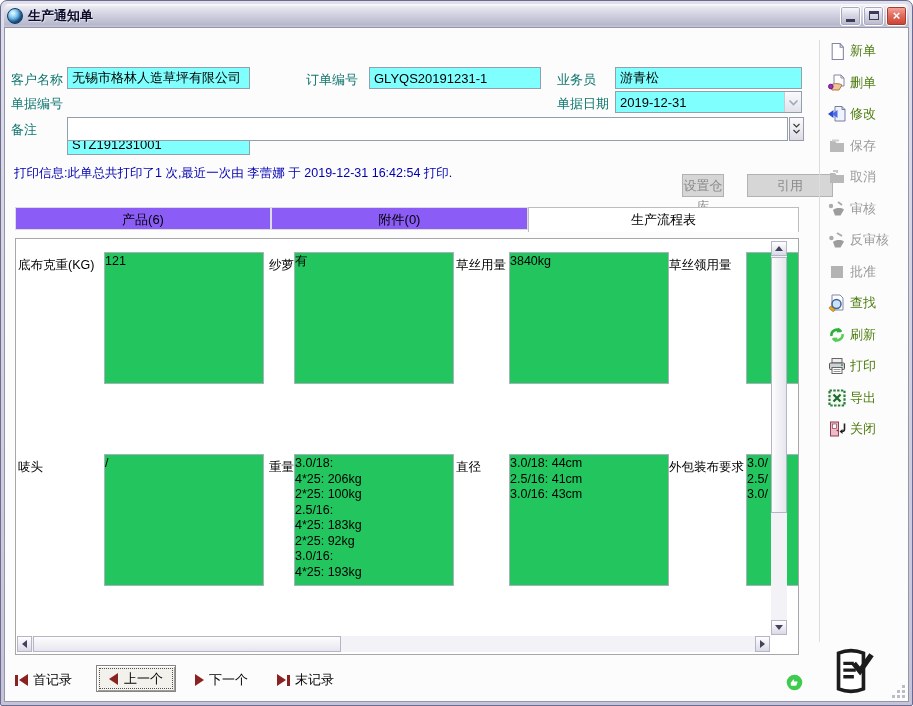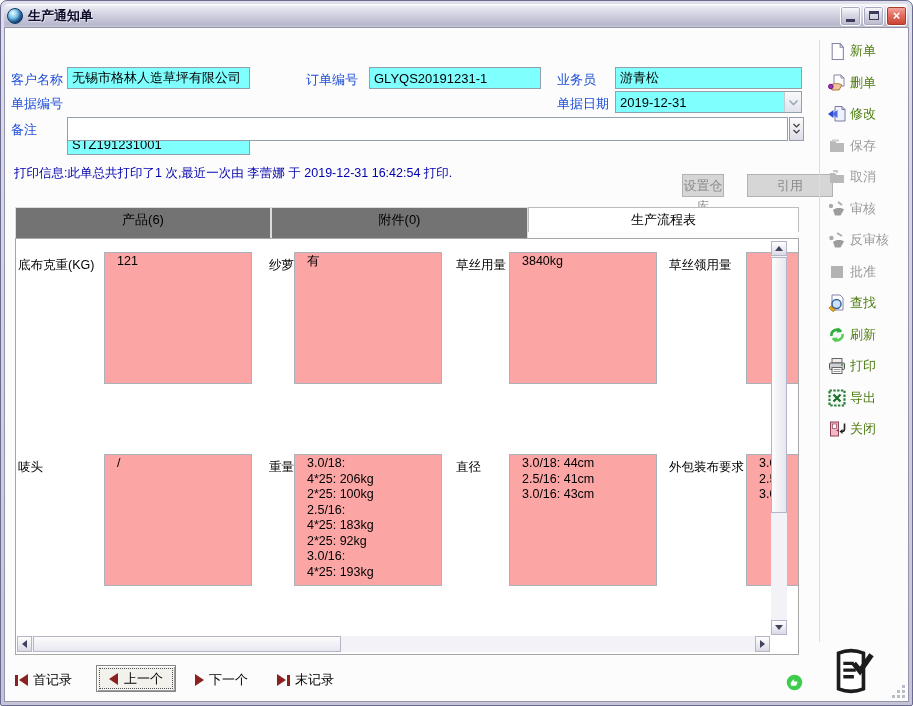--- a/index.html
+++ b/index.html
@@ -16,43 +16,43 @@
   .tb-btns { margin-left:auto; display:flex; margin-right:2px; }
   .tb-btn { width:21px; height:20px; margin-left:2px; border:1px solid #fff; border-radius:3px;
     display:flex; align-items:center; justify-content:center; cursor:pointer; }
   .tb-btn.minb,.tb-btn.maxb { background:linear-gradient(#fdfdff,#d4d4e2 50%,#b9b9cd); box-shadow:inset 0 0 0 1px #a8a8c0; }
   .tb-btn.minb span { display:block; width:9px; height:3px; background:#3a3a5a; margin-top:9px; }
   .tb-btn.maxb span { display:block; width:10px; height:9px; border:1px solid #3a3a5a; border-top-width:3px; }
   .tb-btn.closeb { background:linear-gradient(#f4a9a2,#e36d60 45%,#c8402f); box-shadow:inset 0 0 0 1px #a83a28;
     color:#fff; font-weight:bold; font-size:13px; }
   
   .client { position:relative; height:675px; background:#fcfcfc; border:1px solid #9494ad; overflow:hidden; }
-  .flabel { position:absolute; font-size:13px; color:#1d4ed8; white-space:nowrap; }
+  .flabel { position:absolute; font-size:13px; color:#0f766e; white-space:nowrap; }
   .cyan-input, .white-input { position:absolute; border:1px solid #92a0ac; font-size:13px; padding:2px 4px; color:#000;
     font-family:inherit; outline:none; }
   .cyan-input { background:#80ffff; }
   .white-input { background:#fff; }
   .combo { position:absolute; background:#80ffff; border:1px solid #92a0ac; display:flex; align-items:center; }
   .combo .cval { flex:1; font-size:13px; padding:0 4px; }
   .combo .carrow { width:17px; height:100%; background:linear-gradient(#fafafc,#e2e2ec); border-left:1px solid #c4ccd4;
     display:flex; align-items:center; justify-content:center; cursor:pointer; }
   .chev-btn { position:absolute; left:784px; top:89px; width:15px; height:24px;
     background:linear-gradient(#fbfbfc,#dcdce6); border:1px solid #9a9aae;
     display:flex; align-items:center; justify-content:center; cursor:pointer; }
   .print-info { position:absolute; left:9px; top:137px; font-size:12.5px; color:#0000b0; }
   .gray-btn { position:absolute; height:23px; background:#d6d6d6; border:1px solid #b2b2b2; color:#8a8a8a;
     font-size:13px; text-align:center; line-height:21px; cursor:default; }
   
-  .tab { position:absolute; top:179px; height:32px; line-height:23px; text-align:center; font-size:13px;
-    background:#737373; border:1px solid #dcdcdc; cursor:pointer; z-index:1; }
+  .tab { position:absolute; top:179px; height:23px; line-height:23px; text-align:center; font-size:13px;
+    background:#8b5cf6; border:1px solid #dcdcdc; cursor:pointer; z-index:1; }
   .tab.active { height:25px; line-height:24px; background:#fff; border:1px solid #bdbdbd; border-bottom:none; z-index:3; }
   .panel { position:absolute; left:10px; top:202px; width:784px; height:417px; background:#fff;
     border:1px solid #a7a7a7; overflow:hidden; z-index:2;margin-top:8px; }
   .glabel { position:absolute; font-size:12.5px; white-space:nowrap; color:#000; }
-  .gbox { position:absolute; width:148px; height:132px; background:#fca5a5; border:1px solid #a8b2b8; padding:1px 12px; }
+  .gbox { position:absolute; width:160px; height:132px; background:#22c55e; border:1px solid #a8b2b8; padding:1px 0; }
   .gtext { font-size:12.5px; line-height:15.5px; white-space:pre-line; color:#000; }
   .lr1 { top:18px; } .lr2 { top:220px; }
   .br1 { top:13px; } .br2 { top:215px; }
   .lc1 { left:2px; } .lc2 { left:253px; } .lc3 { left:440px;text-align:right; } .lc4 { left:653px; }
   .bc1 { left:88px; } .bc2 { left:278px; } .bc3 { left:493px; } .bc4 { left:730px; }
   
   .vscroll { position:absolute; left:755px; top:2px; width:16px; height:394px; background:#f3f3f7; z-index:5; }
   .hscroll { position:absolute; left:1px; top:397px; width:753px; height:16px; background:#f3f3f7; z-index:5; }
   .sbtn { position:absolute; width:16px; height:15px; background:linear-gradient(#ffffff,#dadae6);
     border:1px solid #b5b5c9; display:flex; align-items:center; justify-content:center; cursor:pointer; }

